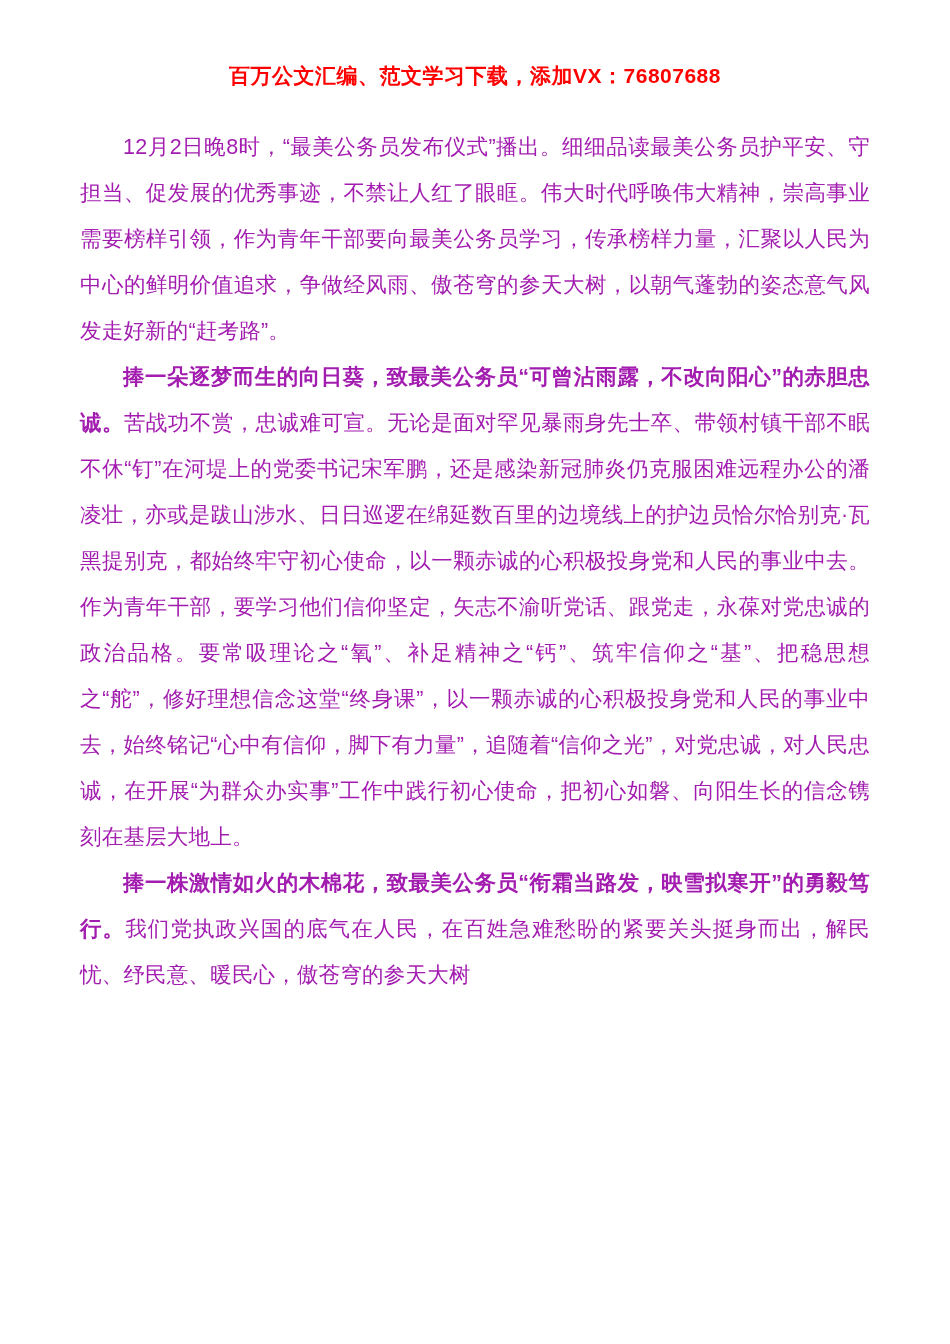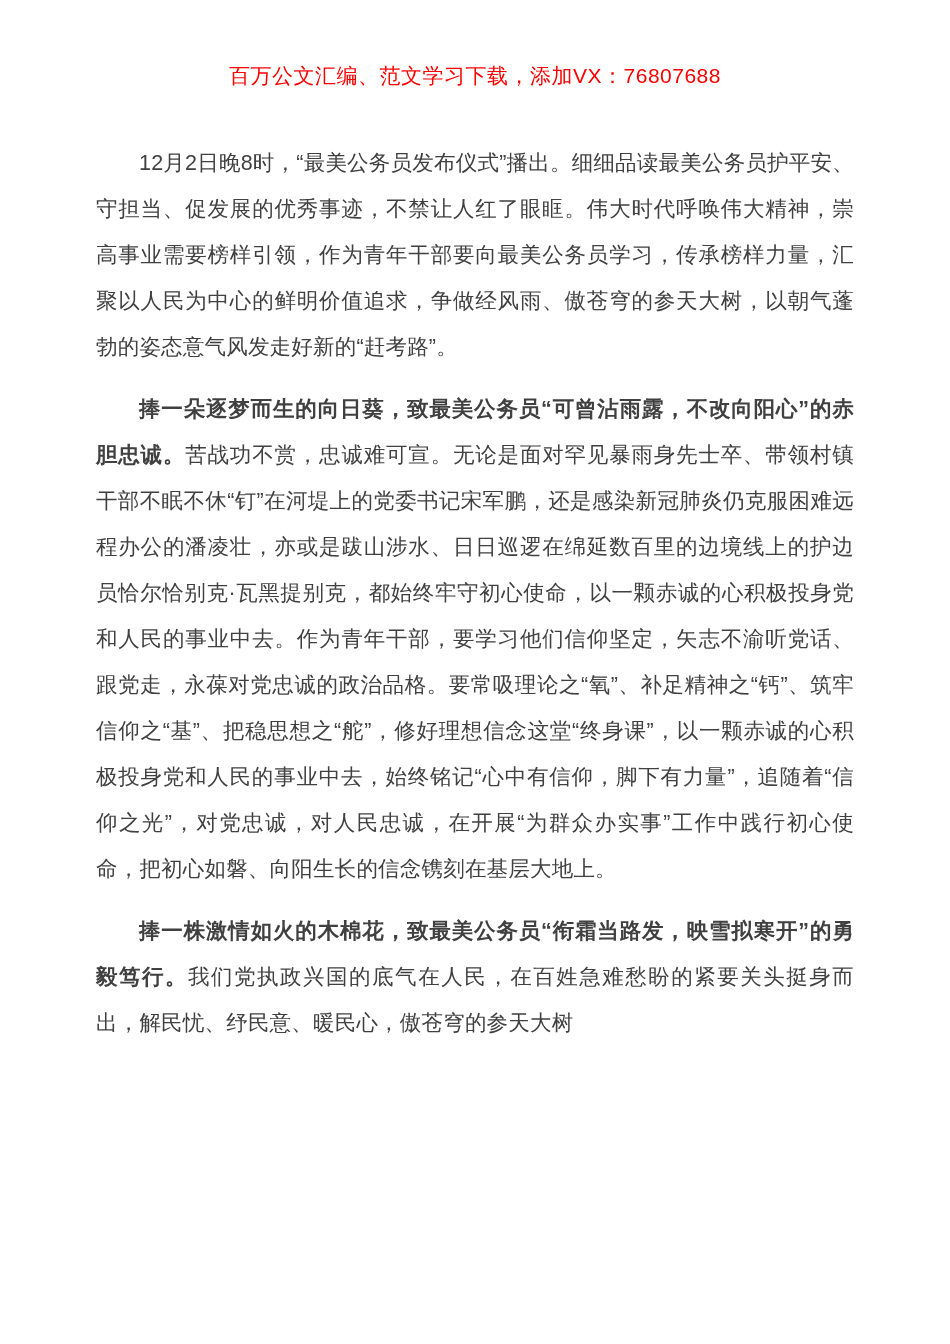--- a/index.html
+++ b/index.html
@@ -20,38 +20,38 @@
     height: 1344px;
     box-sizing: border-box;
     padding: 0;
     position: relative;
     background: #ffffff;
   }
   .banner {
     text-align: center;
     color: #ff0000;
     font-size: 21px;
-    font-weight: 400;
+    font-weight: 700;
     letter-spacing: 0.5px;
     padding-top: 62px;
     font-family: "Liberation Sans", sans-serif;
   }
   .doc-body {
     margin: 0 auto;
     padding-top: 34px;
     width: 790px;
   }
   p.para {
-    margin: 16px;
+    margin: 0;
     font-size: 21.5px;
     line-height: 46px;
     text-align: justify;
     text-justify: inter-ideograph;
     letter-spacing: 0.2px;
-    color: #404040;
+    color: #a21caf;
   }
   p.para.indent {
     text-indent: 2em;
   }
   .bold-lead {
     font-weight: 700;
   }
 </style>
 </head>
 <body>

